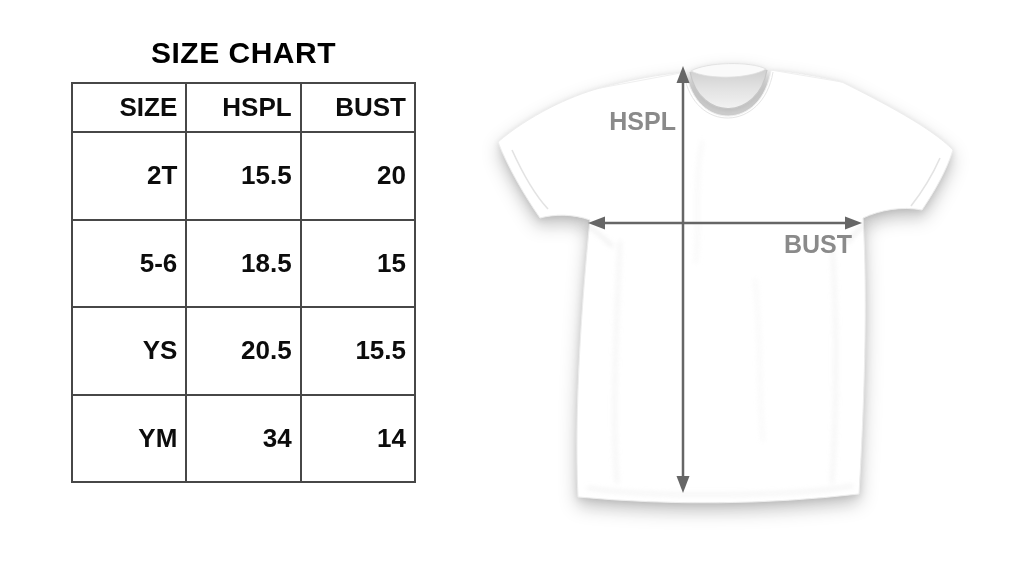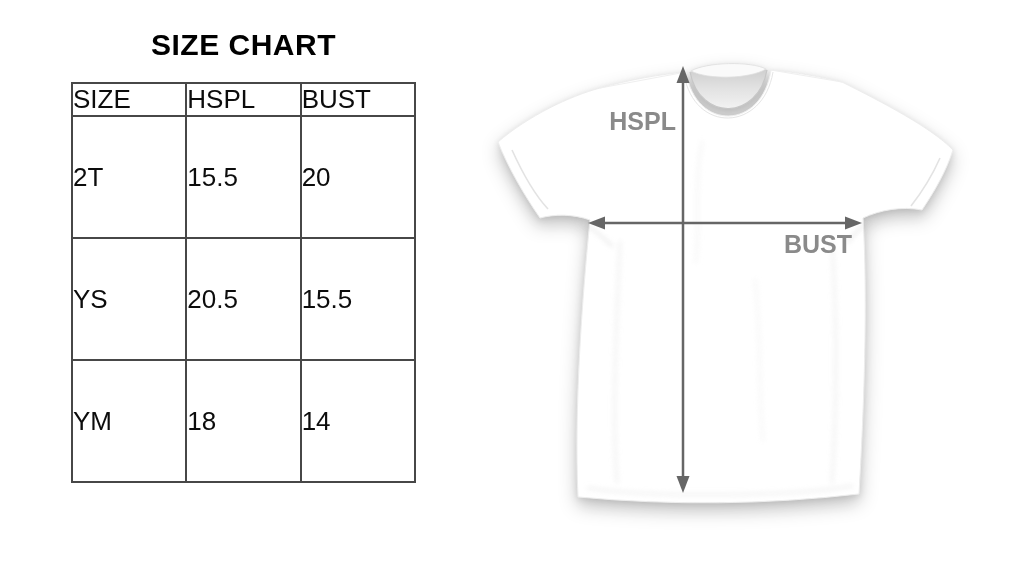--- a/index.html
+++ b/index.html
@@ -8,46 +8,46 @@
   .page {
     position: relative;
     width: 1024px;
     height: 573px;
     background: #ffffff;
     overflow: hidden;
   }
   .chart-title {
     position: absolute;
     left: 71px;
-    top: 28px;
+    top: 36px;
     width: 345px;
     text-align: center;
     font-size: 30px;
     font-weight: 700;
     letter-spacing: 0.5px;
     color: #000000;
   }
   table.size-table {
     position: absolute;
     left: 71px;
     top: 82px;
     width: 345px;
     height: 401px;
     border-collapse: collapse;
     table-layout: fixed;
   }
   .size-table th, .size-table td {
     border: 2px solid #474747;
     background: #ffffff;
-    text-align: left;
+    text-align: right;
     vertical-align: middle;
     font-size: 26px;
-    font-weight: 400;
+    font-weight: 700;
     color: #0c0c0c;
-    padding: 0;
+    padding: 8px;
   }
   .tshirt-wrap {
     position: absolute;
     left: 470px;
     top: 30px;
     width: 520px;
     height: 520px;
   }
   .shirt-group {
     filter: drop-shadow(0 8px 9px rgba(0,0,0,0.22)) drop-shadow(0 2px 3px rgba(0,0,0,0.10));
@@ -76,27 +76,32 @@
         <th>BUST</th>
       </tr>
     </thead>
     <tbody>
       <tr>
         <td>2T</td>
         <td>15.5</td>
         <td>20</td>
       </tr>
       <tr>
+        <td>5-6</td>
+        <td>18.5</td>
+        <td>15</td>
+      </tr>
+      <tr>
         <td>YS</td>
         <td>20.5</td>
         <td>15.5</td>
       </tr>
       <tr>
         <td>YM</td>
-        <td>18</td>
+        <td>34</td>
         <td>14</td>
       </tr>
     </tbody>
   </table>
 
   <svg class="tshirt-wrap" viewBox="0 0 520 520" width="520" height="520" xmlns="http://www.w3.org/2000/svg">
     <defs>
       <linearGradient id="collarInner" x1="0" y1="0" x2="0" y2="1">
         <stop offset="0" stop-color="#c9c9c9"></stop>
         <stop offset="0.55" stop-color="#e2e2e2"></stop>

